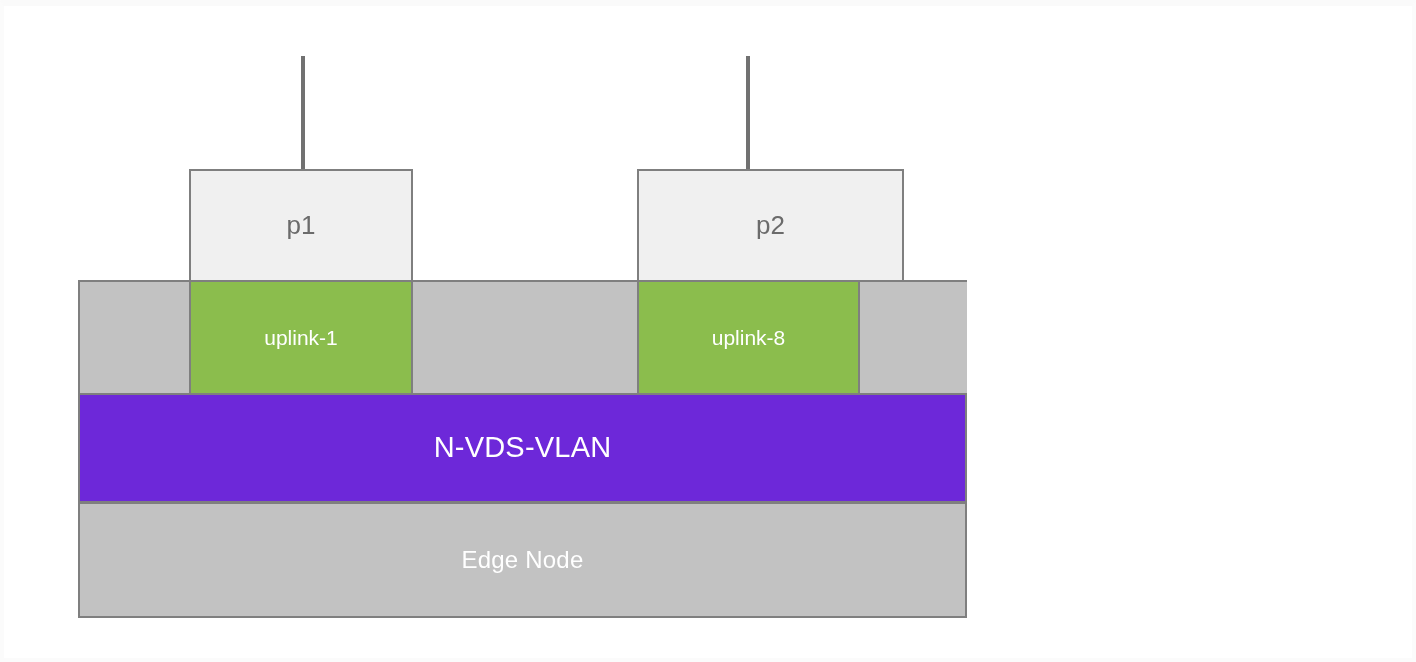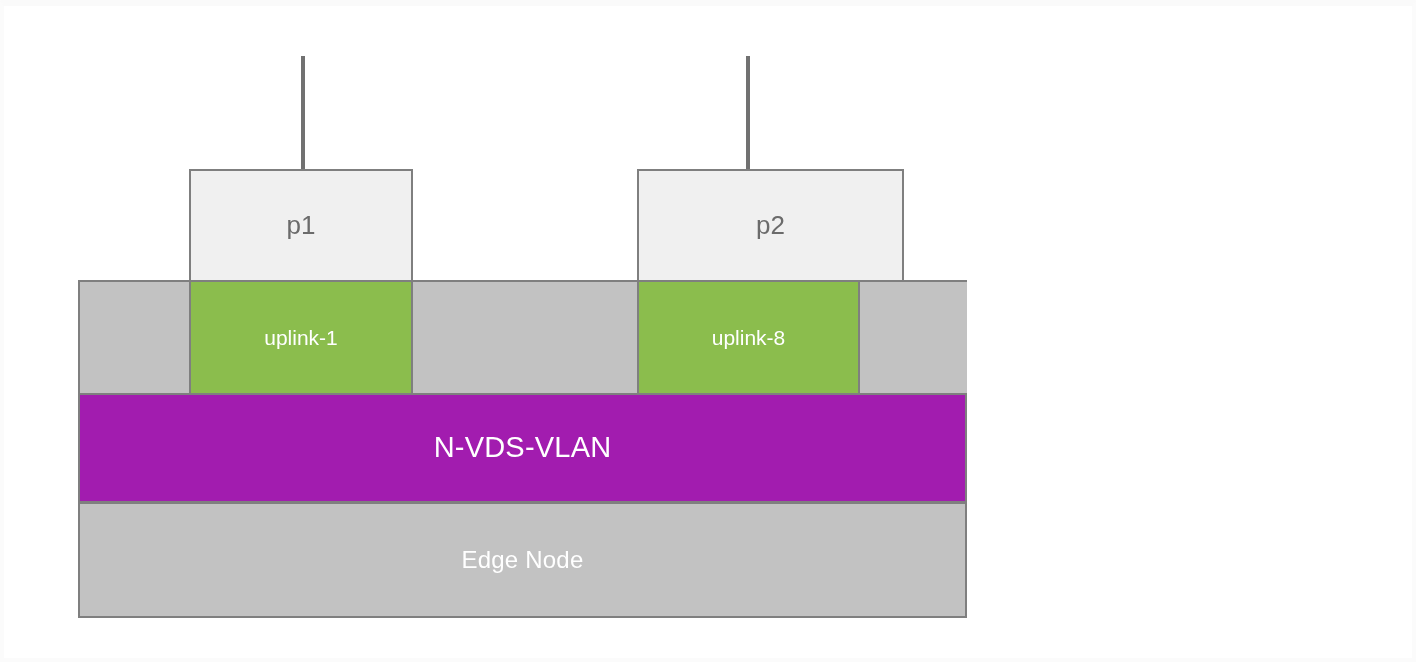--- a/index.html
+++ b/index.html
@@ -64,21 +64,21 @@
     box-sizing: border-box;
   }
 
   .band-uplinkrow {
     background: #c2c2c2;
     border: 2px solid #7f7f7f;
     border-right: none;
   }
 
   .band-nvds {
-    background: #a21caf;
+    background: #6d28d9;
     border: 2px solid #7f7f7f;
     color: #ffffff;
     font-size: 29px;
     letter-spacing: 0.2px;
   }
 
   .band-edge {
     background: #c2c2c2;
     border: 2px solid #7f7f7f;
     color: #ffffff;

